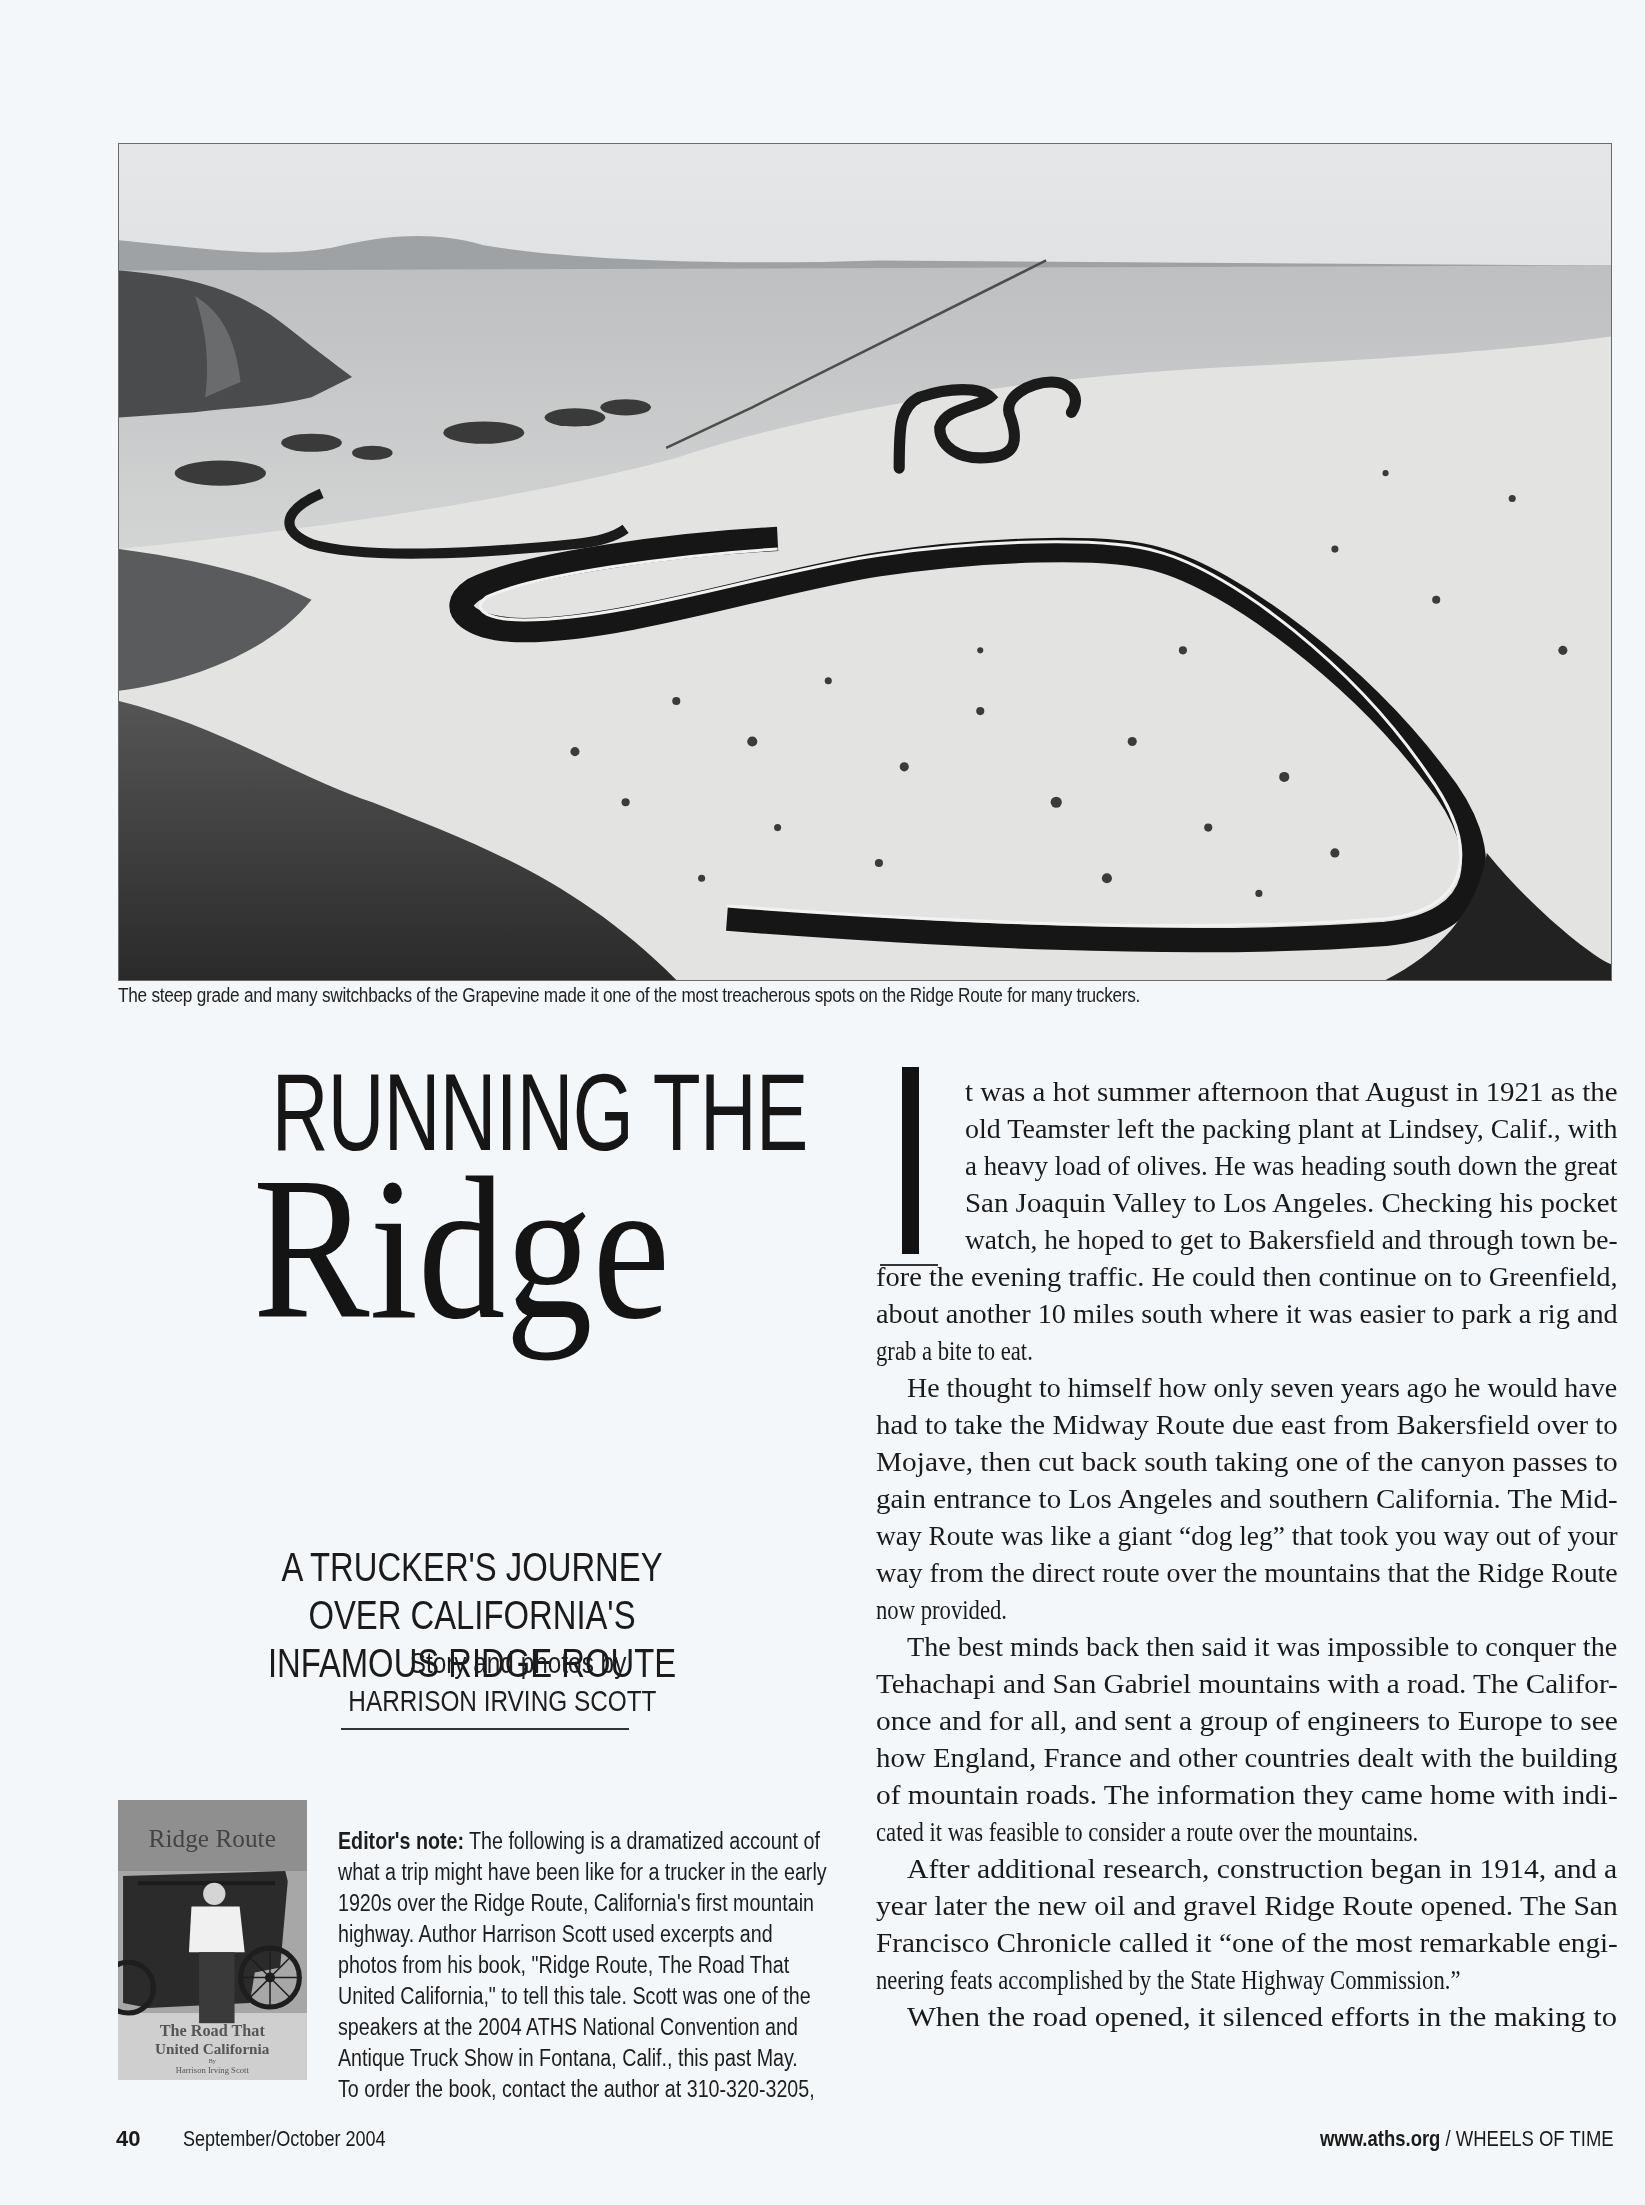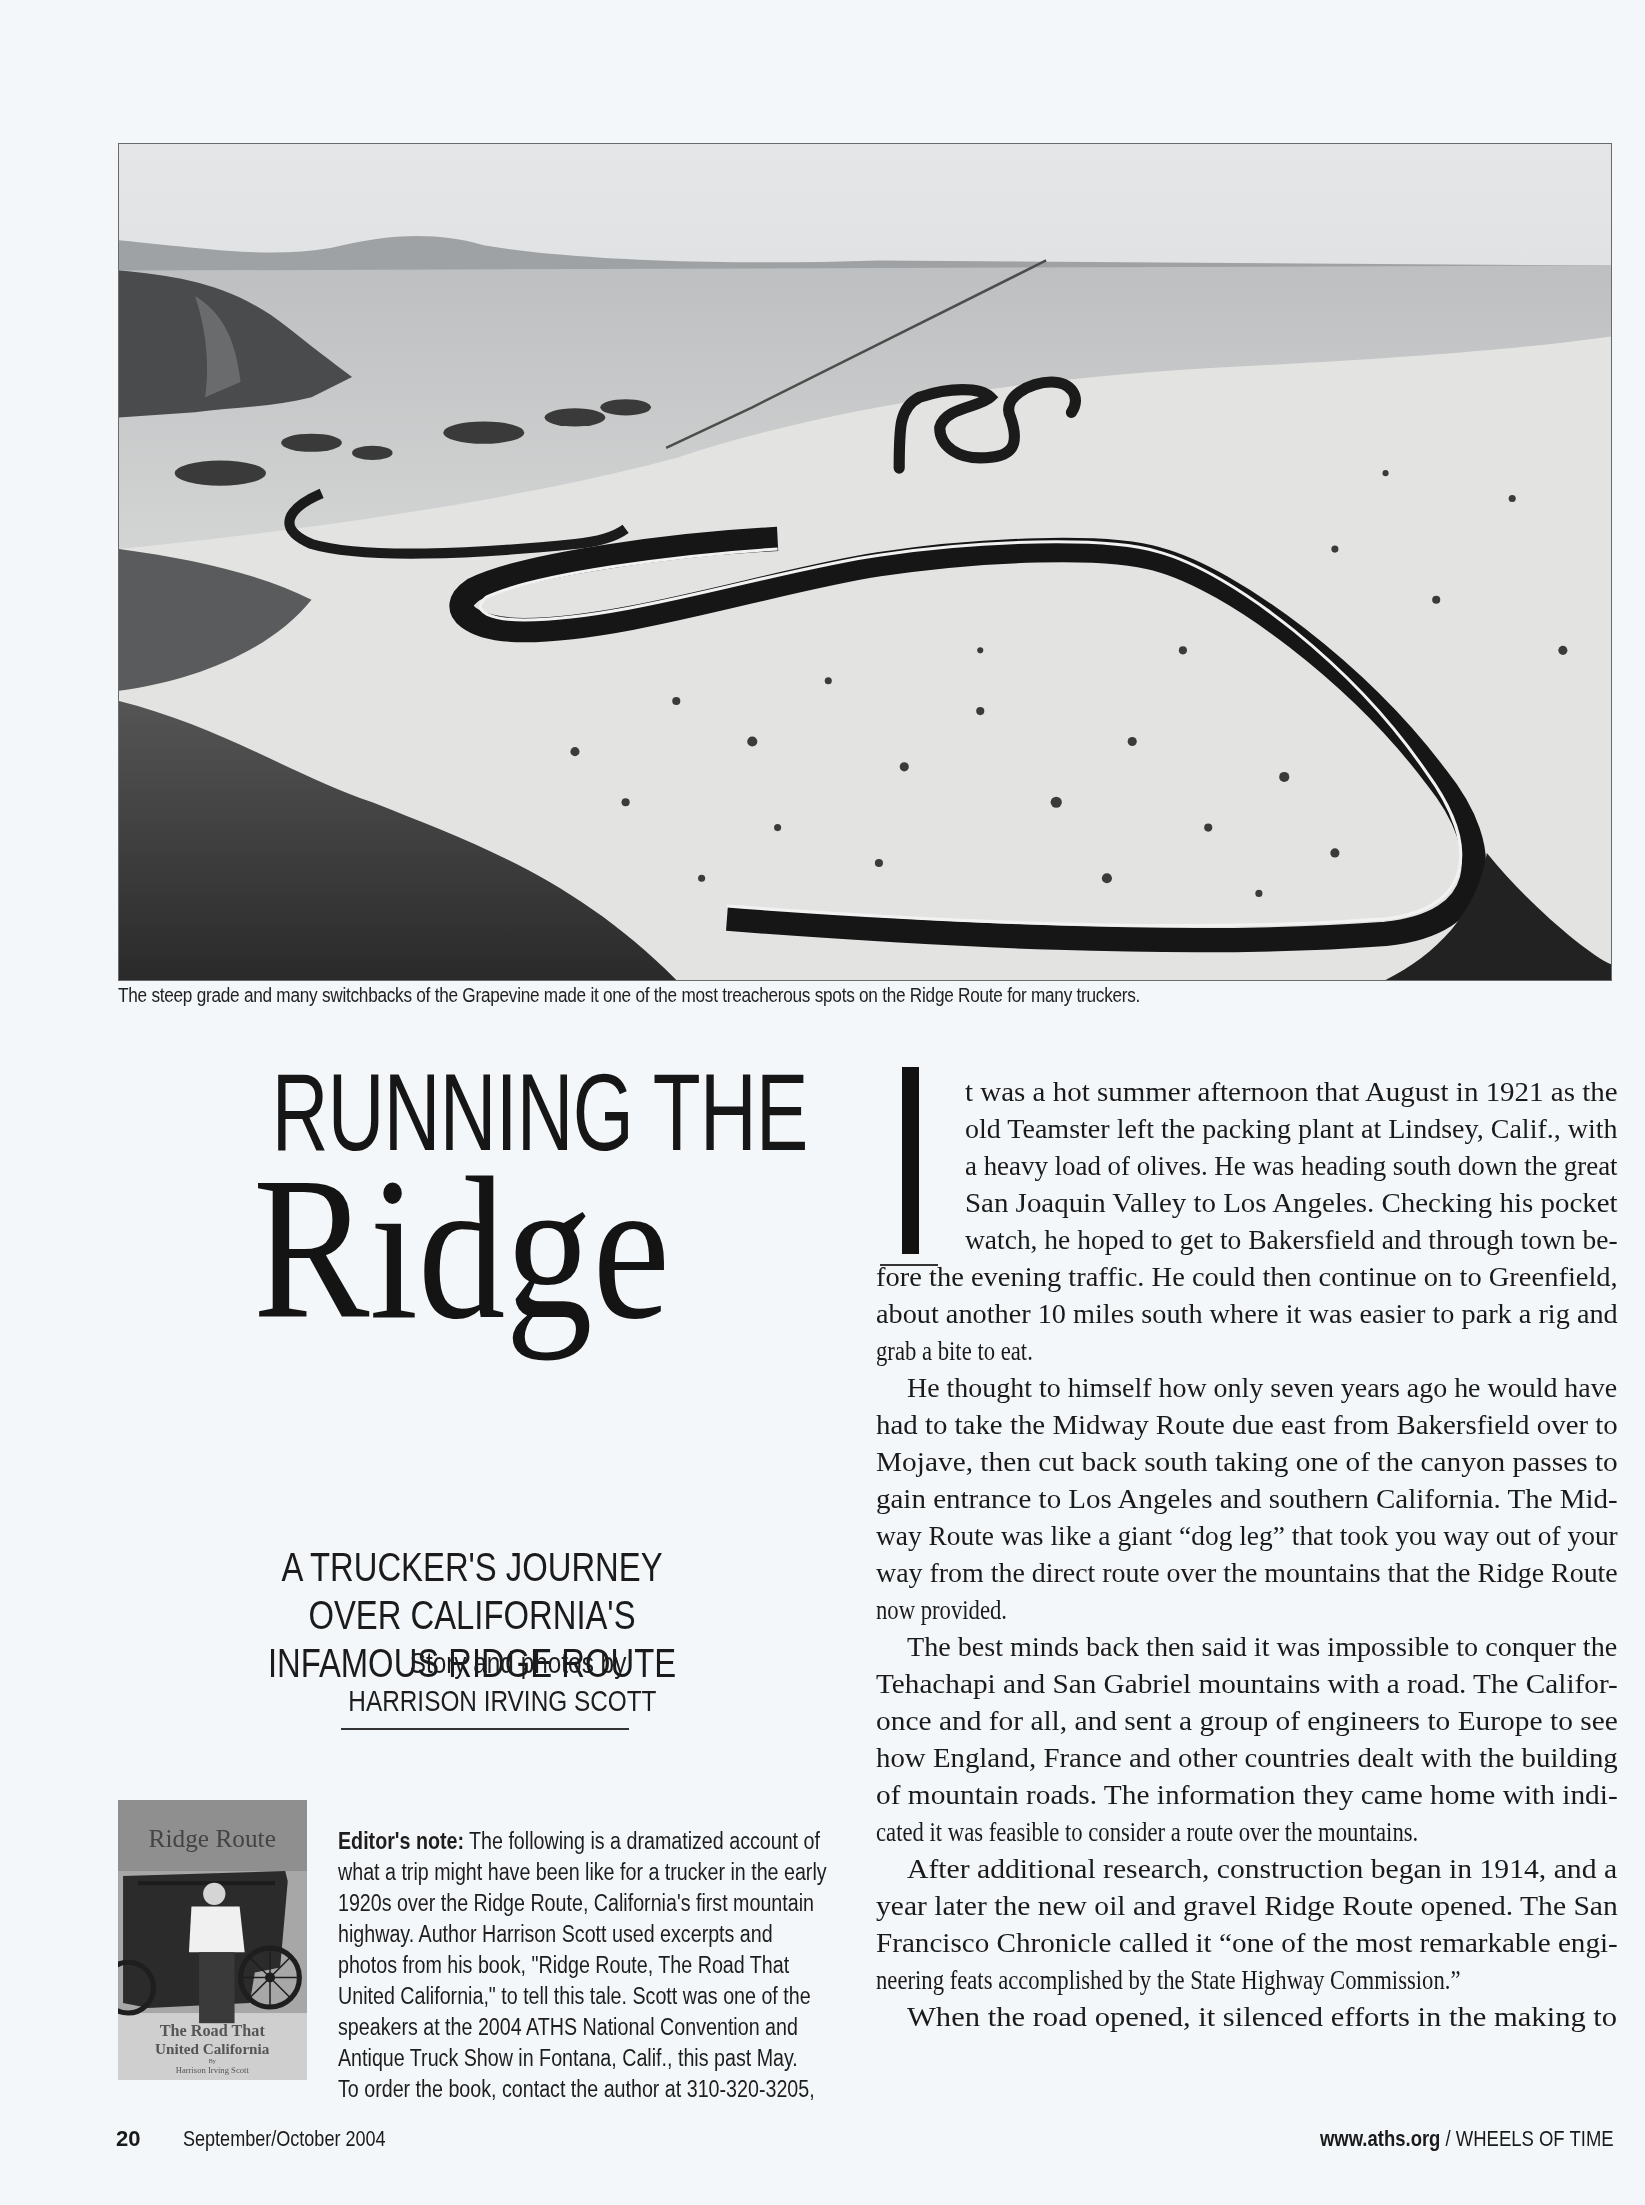--- a/index.html
+++ b/index.html
@@ -261,16 +261,16 @@
     <div class="ln"><span style="white-space: nowrap; display: inline-block; transform-origin: left center; transform: scaleX(1.0683);">how England, France and other countries dealt with the building</span></div>
     <div class="ln"><span style="white-space: nowrap; display: inline-block; transform-origin: left center; transform: scaleX(1.0878);">of mountain roads. The information they came home with indi-</span></div>
     <div class="ln"><span style="white-space: nowrap; display: inline-block; transform-origin: left center; transform: scaleX(0.84);">cated it was feasible to consider a route over the mountains.</span></div>
     <div class="ln indent-para"><span style="white-space: nowrap; display: inline-block; transform-origin: left center; transform: scaleX(1.0988);">After additional research, construction began in 1914, and a</span></div>
     <div class="ln"><span style="white-space: nowrap; display: inline-block; transform-origin: left center; transform: scaleX(1.0952);">year later the new oil and gravel Ridge Route opened. The San</span></div>
     <div class="ln"><span style="white-space: nowrap; display: inline-block; transform-origin: left center; transform: scaleX(1.0789);">Francisco Chronicle called it “one of the most remarkable engi-</span></div>
     <div class="ln"><span style="white-space: nowrap; display: inline-block; transform-origin: left center; transform: scaleX(0.84);">neering feats accomplished by the State Highway Commission.”</span></div>
     <div class="ln indent-para"><span style="white-space: nowrap; display: inline-block; transform-origin: left center; transform: scaleX(1.1325);">When the road opened, it silenced efforts in the making to</span></div>
   </div>
 
-<div id="footer-page-number" class="sans">20</div>
+<div id="footer-page-number" class="sans">40</div>
 <div id="footer-issue" class="sans">September/October 2004</div>
 <div id="footer-right" class="sans"><b>www.aths.org</b><span> / </span><span>WHEELS OF TIME</span></div>
 
 
 </body></html>

